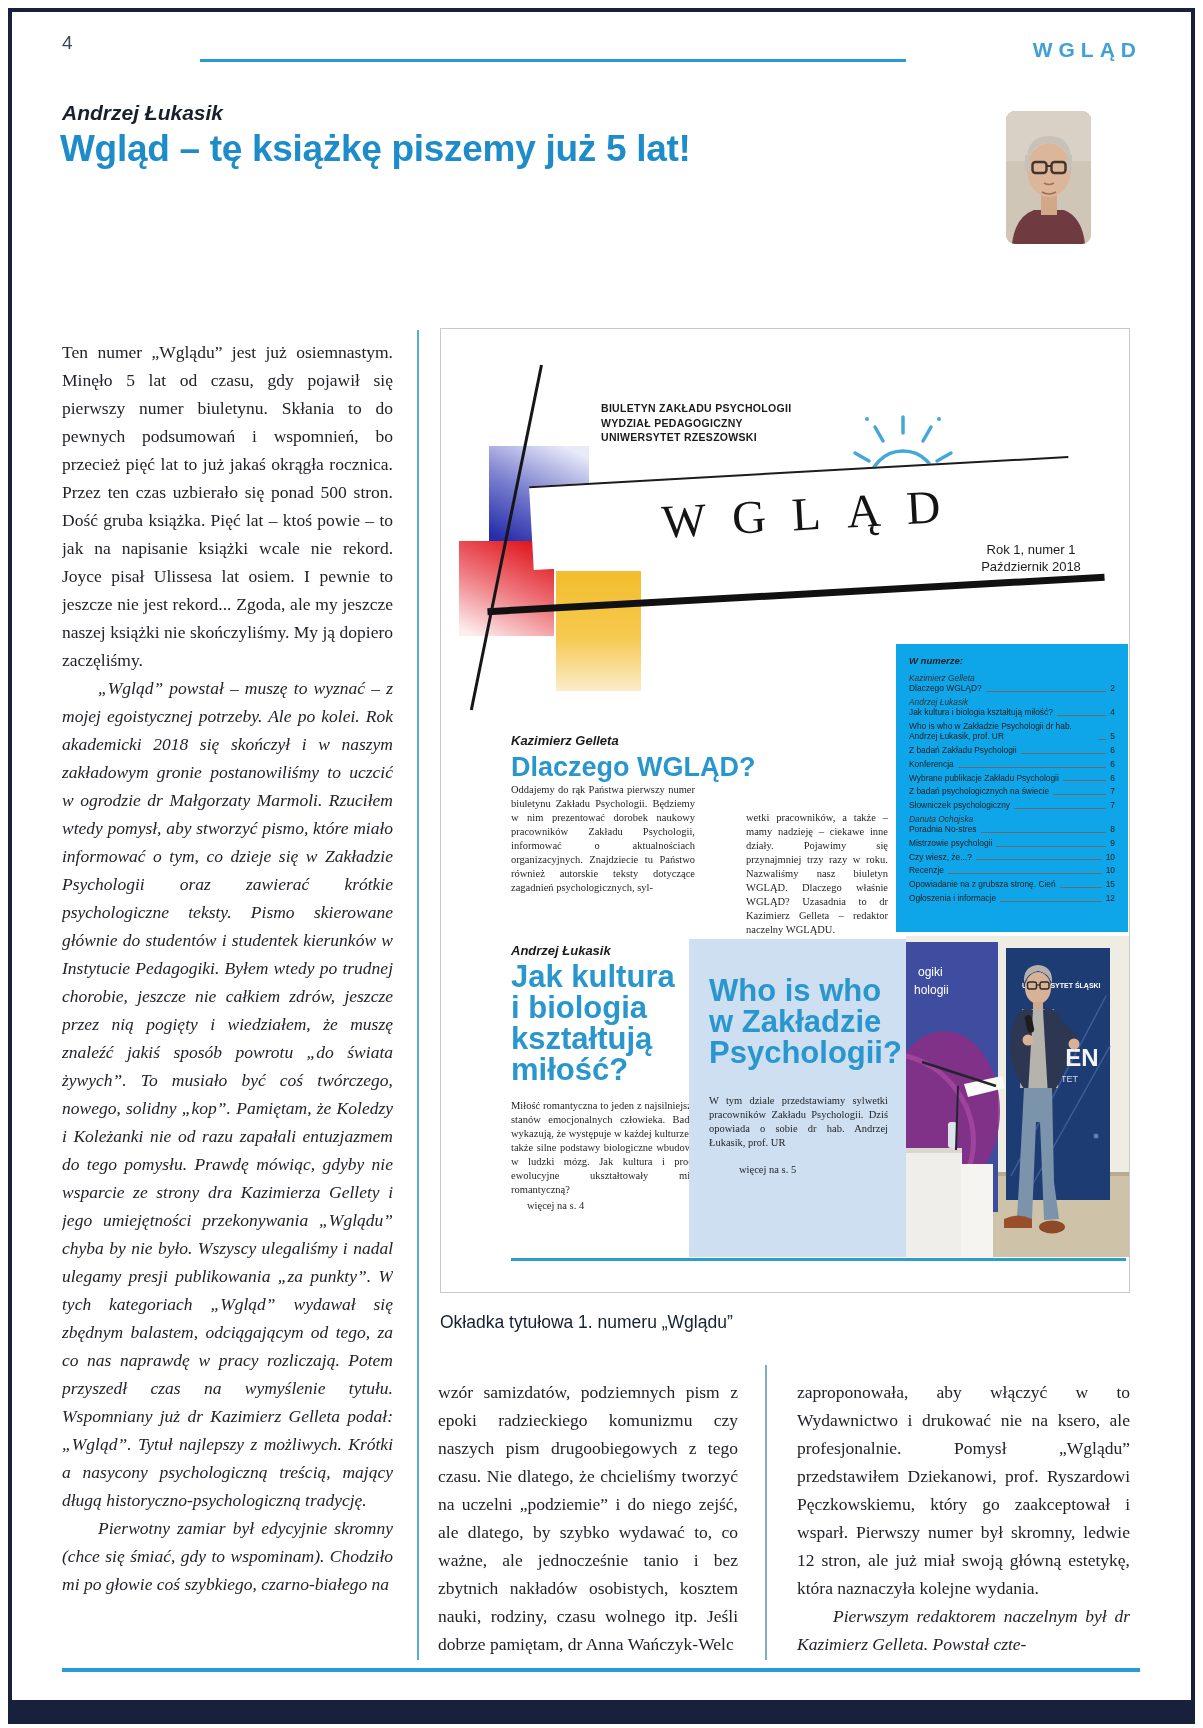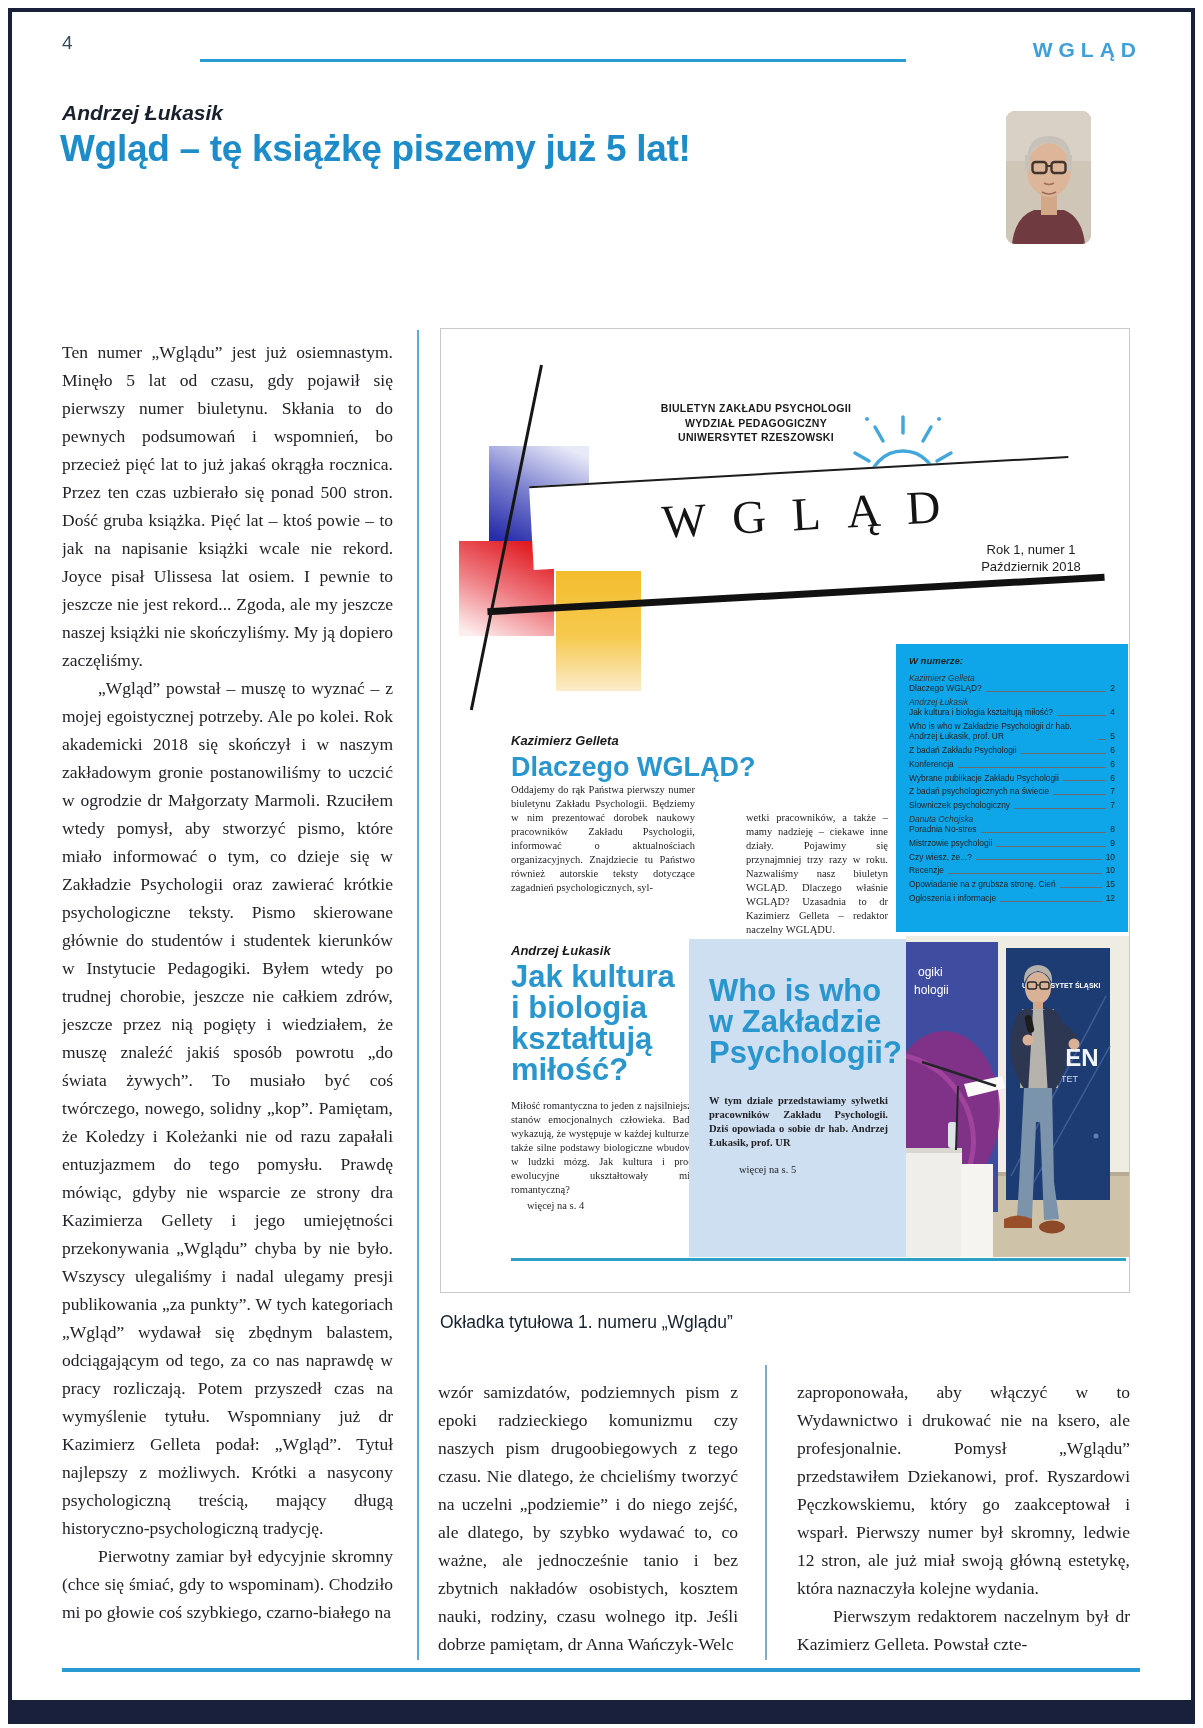--- a/index.html
+++ b/index.html
@@ -15,34 +15,34 @@
   .article-author{position:absolute;left:62px;top:101px;font-style:italic;font-weight:700;
                   font-size:21px;color:#17202c;}
   .article-title{position:absolute;left:60px;top:128px;margin:0;font-size:37px;font-weight:700;
                  color:#1d8cc9;letter-spacing:-0.3px;text-align:right;}
   .author-photo{position:absolute;left:1006px;top:111px;width:85px;height:133px;
                 border-radius:9px;overflow:hidden;background:#cfc6b8;}
   
   .bodytext{font-family:"Liberation Serif",serif;font-size:17.5px;line-height:28px;
             text-align:justify;color:#222228;}
   .bodytext p{margin:0;}
-  .bodytext p.ind{text-indent:36px;}
+  .bodytext p.ind{text-indent:36px;font-style:italic;}
   .leftcol{position:absolute;left:62px;top:338px;width:331px;height:1325px;overflow:hidden;}
   .midcol{position:absolute;left:438px;top:1378px;width:300px;height:285px;overflow:hidden;}
   .rightcol{position:absolute;left:797px;top:1378px;width:333px;height:285px;overflow:hidden;}
   .vdiv{position:absolute;width:2px;background:#5aabd6;}
   .vdiv1{left:417px;top:330px;height:1330px;}
   .vdiv2{left:765px;top:1365px;height:295px;background:#84abc4;width:1.5px;}
   .footer-rule{position:absolute;left:62px;top:1668px;width:1078px;height:3.5px;background:#2a9ad2;}
   .caption{position:absolute;left:440px;top:1312px;font-size:17.5px;color:#15212f;}
   
   .cover{position:absolute;left:440px;top:328px;width:690px;height:965px;background:#fff;
          border:1px solid #c9c9c9;box-sizing:border-box;overflow:hidden;}
   .cover *{box-sizing:border-box;}
-  .cov-toplines{position:absolute;left:160px;top:72px;width:310px;text-align:center;z-index:2;
+  .cov-toplines{position:absolute;left:160px;top:72px;width:310px;text-align:left;z-index:2;
                 font-size:10.5px;font-weight:700;line-height:14.5px;letter-spacing:.3px;color:#1a1a1a;}
   .sq{position:absolute;z-index:1;}
   .sq-blue{left:48px;top:117px;width:100px;height:100px;
            background:linear-gradient(25deg,#272cab 8%,#7b80cf 50%,#e8eaf8 92%);}
   .sq-red{left:18px;top:212px;width:95px;height:95px;
           background:linear-gradient(205deg,#e0151c 8%,#ee7a80 52%,#fdeeee 95%);}
   .sq-yellow{left:115px;top:242px;width:85px;height:120px;
              background:linear-gradient(to bottom,#f3bd2e 0%,#f6c94f 55%,#fbeccb 100%);}
   .cov-banner{position:absolute;left:90px;top:142px;width:540px;height:84px;background:#fff;
               border-top:2px solid #1c1c1c;transform:rotate(-3.2deg);z-index:3;
@@ -73,21 +73,21 @@
   .cov-more{display:block;font-family:"Liberation Serif",serif;font-size:10.5px;color:#1f1f24;
             text-indent:16px;margin-top:3px;}
   .cov-a1{position:absolute;left:70px;top:404px;z-index:2;}
   .cov-a1c1{position:absolute;left:70px;top:454px;width:184px;}
   .cov-a1c2{position:absolute;left:305px;top:482px;width:142px;}
   .cov-a2{position:absolute;left:70px;top:614px;width:196px;}
   .cov-a2 .covtext{margin-top:14px;}
   .cov-a2 .cov-h2{margin-top:3px;}
   .cov-bluebox{position:absolute;left:248px;top:610px;width:217px;height:318px;background:#cddff0;
                padding:36px 18px 0 20px;}
-  .cov-bluebox .covtext{margin-top:26px;font-weight:bold;}
+  .cov-bluebox .covtext{margin-top:26px;}
   .cov-bluebox .cov-more{margin-top:14px;text-indent:30px;}
   .cov-photo{position:absolute;left:465px;top:607px;width:223px;height:321px;overflow:hidden;}
   .cov-teal-rule{position:absolute;left:70px;top:929px;width:615px;height:3px;background:#2e9fc4;}
 </style>
 </head>
 <body>
 
 <div class="page">
 
   <div class="pageno">4</div>

